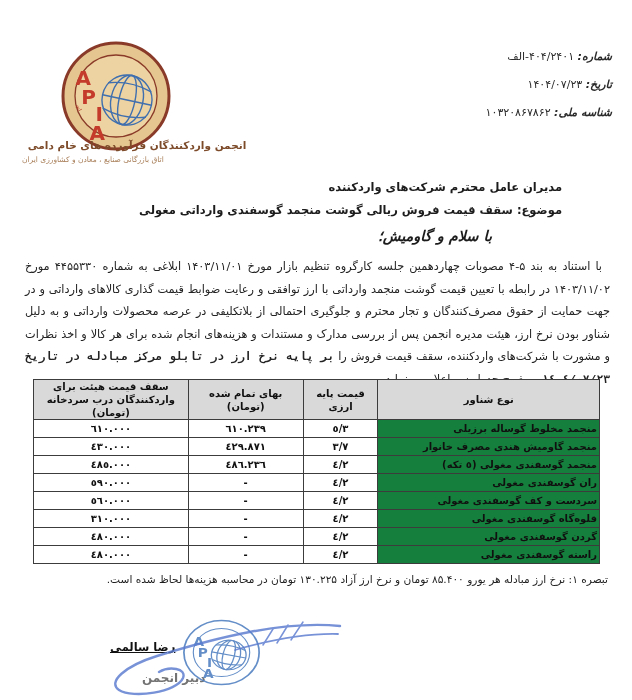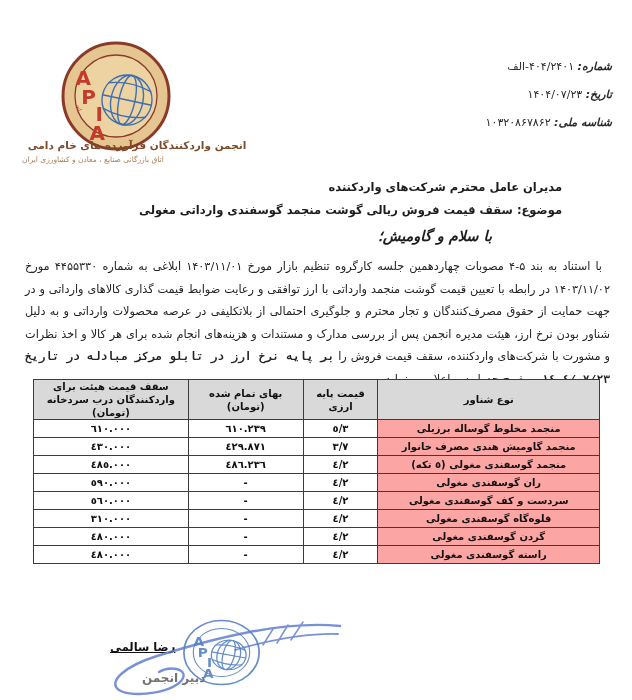--- a/index.html
+++ b/index.html
@@ -13,21 +13,21 @@
   }
   .abs { position:absolute; }
 
   
   .logo-wrap { left:60px; top:40px; width:112px; height:112px; }
   .org-name  { left:22px; top:139px; width:230px; text-align:center;
                font-size:10.5px; font-weight:bold; color:#7d4b2a; }
   .org-sub   { left:22px; top:155px; width:230px; text-align:left;
                font-size:7.5px; color:#a87e58; }
 
-  .meta { right:20px; top:60px; font-size:11px; color:#2a2a2a; }
+  .meta { right:20px; top:50px; font-size:11px; color:#2a2a2a; }
   .meta .row { margin-bottom:15px; white-space:nowrap; }
   .meta .lbl { font-style:italic; font-weight:bold; }
 
   
   .addressee { right:70px; top:180px; font-size:11.5px; font-weight:bold; color:#1c1c1c; }
   .subject   { right:70px; top:203px; font-size:11.5px; font-weight:bold; color:#1c1c1c; }
   .salutation{ right:140px; top:228px; font-size:14.5px; font-weight:bold;
                font-style:italic; color:#1c1c1c; }
 
   
@@ -36,21 +36,21 @@
                color:#232323; text-indent:8px; }
   .body-text .bold { font-weight:bold;font-family:Liberation Mono, monospace; }
 
   
   .price-table { position:absolute; right:32px; top:379px; width:567px;
                  border-collapse:collapse; direction:rtl;
                  font-size:10px; font-weight:bold; color:#101010; text-align:center; }
   .price-table th, .price-table td { border:1.6px solid #3c3c3c; padding:0 2px; }
   .price-table thead th { background:#d9d9d9; height:40px; line-height:1.3; }
   .price-table tbody tr { height:18px; }
-  .price-table td.type { background:#fca5a5; }
+  .price-table td.type { background:#15803d;text-align:right; }
   .col-type { width:222px; } .col-base { width:75px; }
   .col-cost { width:115px; } .col-ceil { width:155px; }
 
   
   .notes { right:24px; top:570px; text-align:right; font-size:10.6px;
            line-height:18px; color:#1e1e1e; }
 
   
   .sig-name  { left:110px; top:640px; font-size:11.5px; font-weight:bold; color:#111; z-index:1;text-decoration:underline; }
   .sig-title { left:142px; top:671px; font-size:12px;  font-weight:bold; color:#737373; z-index:1; }
@@ -181,20 +181,21 @@
     <tr>
       <td class="type">راسته گوسفندی مغولی</td>
       <td>٤/٢</td>
       <td>-</td>
       <td>٤٨٠.٠٠٠</td>
     </tr>
   </tbody>
 </table>
 
 <div class="abs notes">
+  <div>تبصره ۱: نرخ ارز مبادله هر یورو ۸۵.۴۰۰ تومان و نرخ ارز آزاد ۱۳۰.۲۲۵ تومان در محاسبه هزینه‌ها لحاظ شده است.</div>
 </div>
 
 <div class="abs sig-name">رضا سالمی</div>
 <div class="abs sig-title">دبیر انجمن</div>
 
 <svg class="abs stamp" viewBox="0 0 112 112" preserveAspectRatio="none">
   <defs>
     <path id="stampArcTop" d="M 12,56 A 44,44 0 1 1 100,56" fill="none"></path>
   </defs>
   <circle cx="56" cy="56" r="52" fill="none" stroke="#4f7fc0" stroke-width="2.4"></circle>

